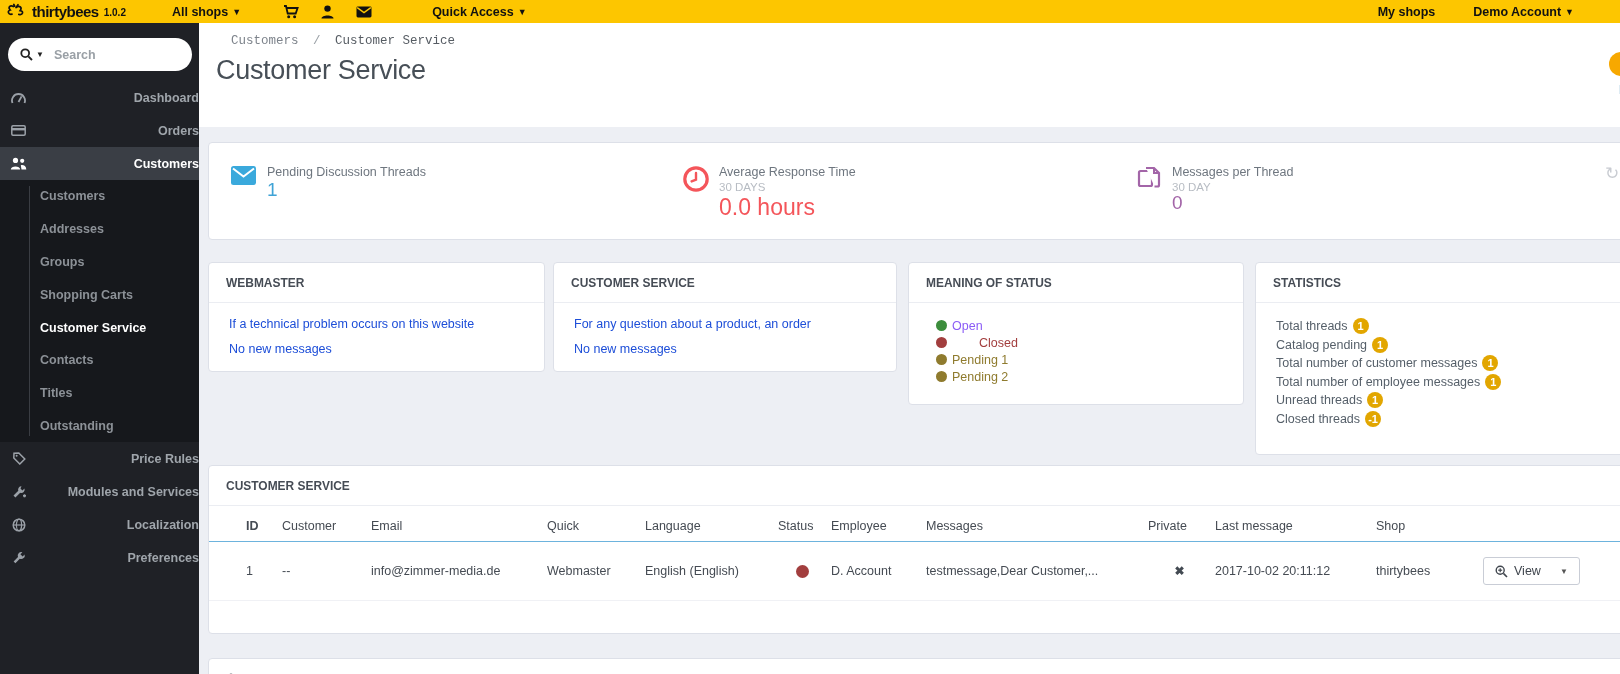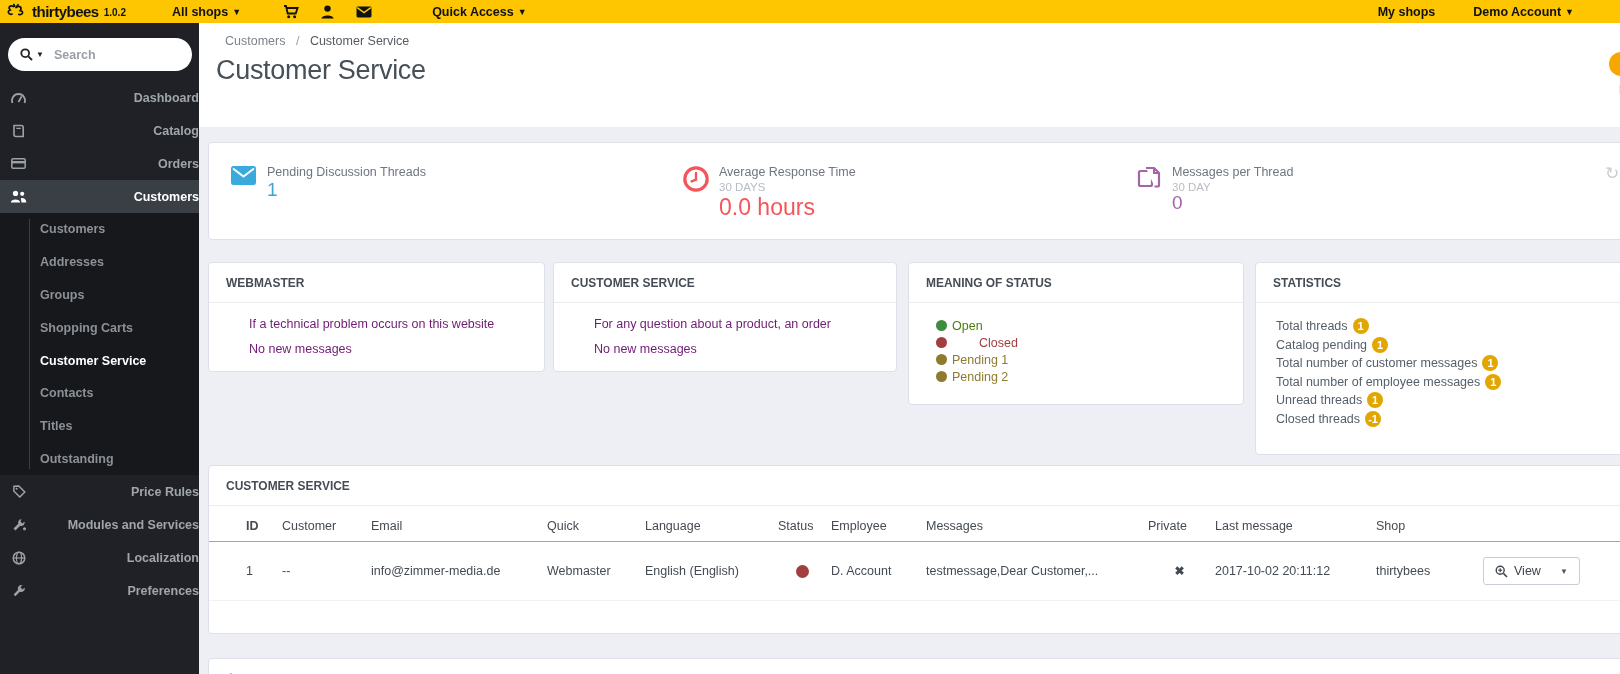--- a/index.html
+++ b/index.html
@@ -37,21 +37,21 @@
   .m-item.active { background:#3a3e45; }
   .m-item.active .m-label { color:#fff; }
   .submenu { position:relative; background:#16181c; }
   .submenu::before { content:""; position:absolute; left:29px; top:6px; bottom:6px; width:1px; background:#3a3d43; }
   .sm-item { height:32.8px; display:flex; align-items:center; padding-left:40px; cursor:pointer; }
   .sm-item .m-label { font-size:12.5px; font-weight:bold; color:#8c9197; }
   .sm-item.active .m-label { color:#fff; }
 
   
   .headband { position:absolute; top:23px; left:199px; width:1421px; height:104px; background:#fff; }
-  .breadcrumb { position:absolute; top:11px; left:26px; font-size:12.5px; color:#7d838b; }
+  .breadcrumb { position:absolute; top:11px; left:32px; font-size:12.5px; color:#7d838b;font-family:Liberation Mono, monospace; }
   .breadcrumb .bc-sep { margin:0 7px; color:#9aa0a6; }
   .breadcrumb .bc-cur { color:#565c63; }
   .page-title { position:absolute; top:32px; left:17px; font-size:27px; font-weight:400; color:#474f57; letter-spacing:-0.3px; }
   .help-bubble { position:absolute; top:29px; right:-13px; width:24px; height:24px; border-radius:50%;
     background:#f7a800; }
   .help-link { position:absolute; top:60px; right:-26px; font-size:12.5px; font-weight:bold; color:#3b8dbd;
     white-space:nowrap; cursor:pointer; }
 
   
   .panel { position:absolute; background:#fff; border:1px solid #dde0e8; border-radius:4px; }
@@ -72,25 +72,25 @@
   .kpi-3 { left:927px; } .kpi-3 .kpi-value { color:#a365a8; top:49px; font-size:19px; }
   .refresh { position:absolute; left:1396px; top:20px; font-size:17px; color:#c9ccd2; cursor:pointer; }
   .refresh::before { content:"↻"; }
 
   
   .p-webmaster { left:208px; top:262px; width:337px; height:110px; }
   .p-custserv  { left:553px; top:262px; width:344px; height:110px; }
   .p-status    { left:908px; top:262px; width:336px; height:143px; }
   .p-stats     { left:1255px; top:262px; width:373px; height:193px; }
   .p-body { padding:14px 20px; }
-  .p-line { font-size:12.5px; color:#701a75;margin-left:20px; }
+  .p-line { font-size:12.5px; color:#1d4ed8; }
   .p-line + .p-line { margin-top:11px; }
   .st-row { display:flex; align-items:center; font-size:12.5px; height:17px; padding-left:7px; }
   .st-dot { width:11px; height:11px; border-radius:50%; margin-right:5px; flex:0 0 auto; }
-  .st-open   { color:#4d7c0f; } .st-open .st-dot   { background:#3c8d3c; }
+  .st-open   { color:#8b5cf6; } .st-open .st-dot   { background:#3c8d3c; }
   .st-closed { color:#a23e3e;gap:27px; } .st-closed .st-dot { background:#a23e3e; }
   .st-pend   { color:#8f7b2e; } .st-pend .st-dot   { background:#8f7b2e; }
   .stat-row { display:flex; align-items:center; font-size:12.5px; color:#555f69; height:18.5px; white-space:nowrap; }
   .badge { display:inline-flex; align-items:center; justify-content:center; min-width:16px; height:16px;
     border-radius:9px; background:#e2a600; color:#fff; font-size:11px; font-weight:bold; margin-left:5px; padding:0 3px; }
 
   
   .p-table { left:208px; top:465px; width:1420px; height:169px; }
   table.grid { border-collapse:collapse; table-layout:fixed; width:1420px; }
   table.grid th { text-align:left; font-weight:normal; font-size:12.5px; color:#454b53; padding:13px 4px 8px 0;
@@ -182,29 +182,20 @@
 
     <div class="menu">
       <div class="m-item">
         <span class="m-ico">
           <svg width="15" height="13" viewBox="0 0 15 13">
               <path d="M1.5 12 A6.5 6.5 0 1 1 13.5 12" stroke="#9ba1a8" stroke-width="1.8" fill="none"></path>
               <line x1="7.5" y1="11" x2="10.6" y2="5.4" stroke="#9ba1a8" stroke-width="1.8"></line>
             </svg>
         </span>
         <span class="m-label">Dashboard</span>
-      </div>
-      <div class="m-item">
-        <span class="m-ico">
-          <svg width="13" height="14" viewBox="0 0 13 14">
-              <path d="M2 1.5 h7.2 a2 2 0 0 1 2 2 V12.5 H4 a2 2 0 0 1 -2 -2 Z" stroke="#9ba1a8" stroke-width="1.6" fill="none"></path>
-              <line x1="4.3" y1="4.4" x2="8.8" y2="4.4" stroke="#9ba1a8" stroke-width="1.3"></line>
-            </svg>
-        </span>
-        <span class="m-label">Catalog</span>
       </div>
       <div class="m-item">
         <span class="m-ico">
           <svg width="15" height="11" viewBox="0 0 15 11">
               <rect x="0.8" y="0.8" width="13.4" height="9.4" rx="1.2" stroke="#9ba1a8" stroke-width="1.5" fill="none"></rect>
               <rect x="0.8" y="3" width="13.4" height="2.4" fill="#9ba1a8"></rect>
             </svg>
         </span>
         <span class="m-label">Orders</span>
       </div>

